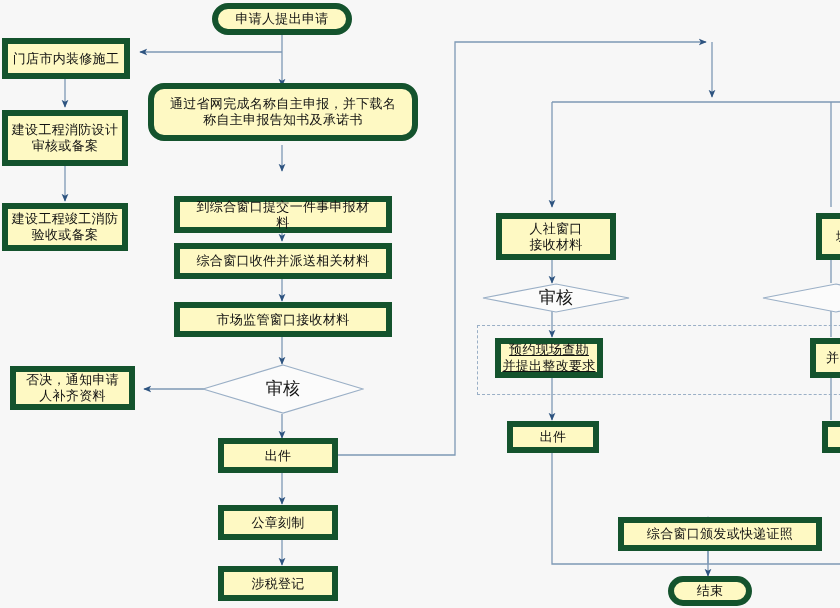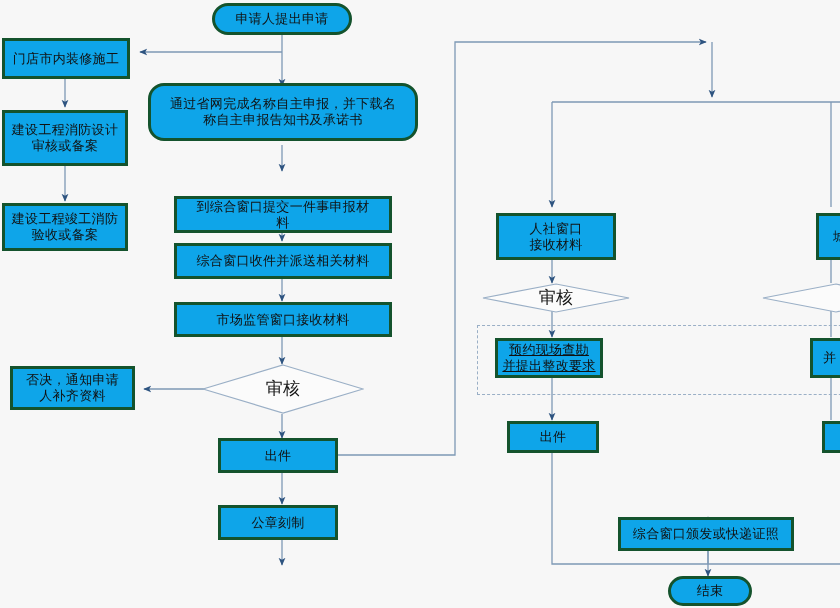--- a/index.html
+++ b/index.html
@@ -8,22 +8,22 @@
     background:#f7f7f7;
     font-family:"Liberation Serif","DejaVu Serif",serif;
     overflow:hidden;
   }
   #canvas{position:relative;width:840px;height:608px;overflow:hidden;}
   svg.wires{position:absolute;left:0;top:0;width:840px;height:608px;pointer-events:none;}
 
   .node{
     position:absolute;
     box-sizing:border-box;
-    border:3px solid #14532d;
-    background:#0ea5e9;
+    border:6px solid #14532d;
+    background:#fef9c3;
     color:#111;
     display:flex;align-items:center;justify-content:center;
     text-align:center;
     line-height:1.22;
     font-size:13px;
     letter-spacing:0.3px;
     white-space:pre-line;
     z-index:3;
   }
   .node.term{ border-radius:26px; }
@@ -131,20 +131,21 @@
     <span class="dtext">审核</span>
   </div>
 
   <div class="node" style="left:10px;top:366px;width:125px;height:44px;">否决，通知申请
 人补齐资料</div>
 
   <div class="node" style="left:218px;top:438px;width:120px;height:35px;">出件</div>
 
   <div class="node" style="left:218px;top:505px;width:120px;height:35px;">公章刻制</div>
 
+  <div class="node" style="left:218px;top:566px;width:120px;height:35px;">涉税登记</div>
 
   <div class="node" style="left:496px;top:213px;width:120px;height:47px;">人社窗口
 接收材料</div>
 
   <div class="node diamond" style="left:482px;top:283px;width:148px;height:30px;">
     <svg class="dshape" viewBox="0 0 148 30" preserveAspectRatio="none">
       <polygon points="74,1 147,15 74,29 1,15" fill="#fbfbfb" stroke="#9aafc6" stroke-width="1.2"></polygon>
     </svg>
     <span class="dtext">审核</span>
   </div>
@@ -159,17 +160,17 @@
   <div class="node diamond" style="left:762px;top:283px;width:148px;height:30px;">
     <svg class="dshape" viewBox="0 0 148 30" preserveAspectRatio="none">
       <polygon points="74,1 147,15 74,29 1,15" fill="#fbfbfb" stroke="#9aafc6" stroke-width="1.2"></polygon>
     </svg>
   </div>
 
   <div class="node" style="left:810px;top:338px;width:122px;height:40px;justify-content:flex-start;padding-left:10px;">并</div>
 
   <div class="node" style="left:822px;top:421px;width:92px;height:32px;"></div>
 
-  <div class="node" style="left:618px;top:517px;width:176px;height:34px;">综合窗口颁发或快递证照</div>
+  <div class="node" style="left:618px;top:517px;width:204px;height:34px;">综合窗口颁发或快递证照</div>
 
   <div class="node term" style="left:668px;top:576px;width:84px;height:30px;">结束</div>
 
 </div>
 
 </body></html>

